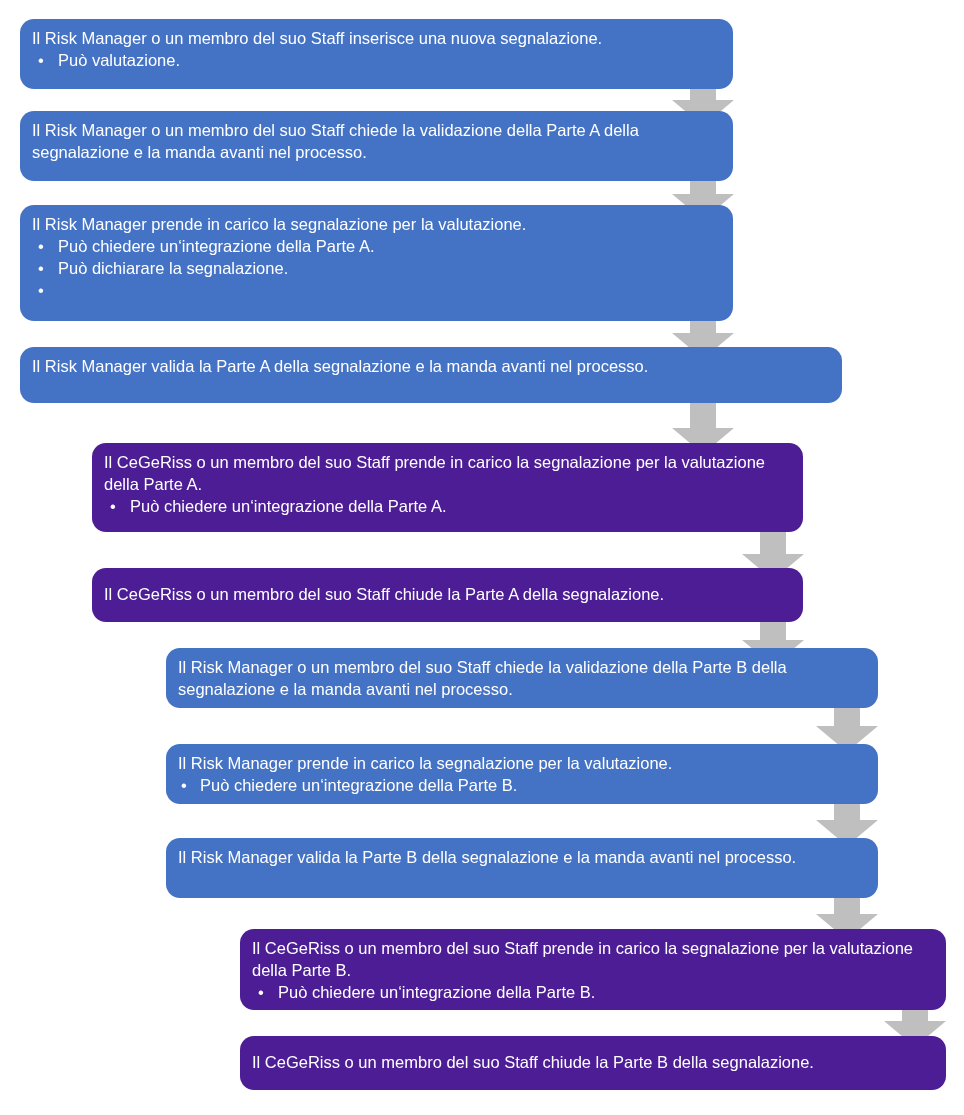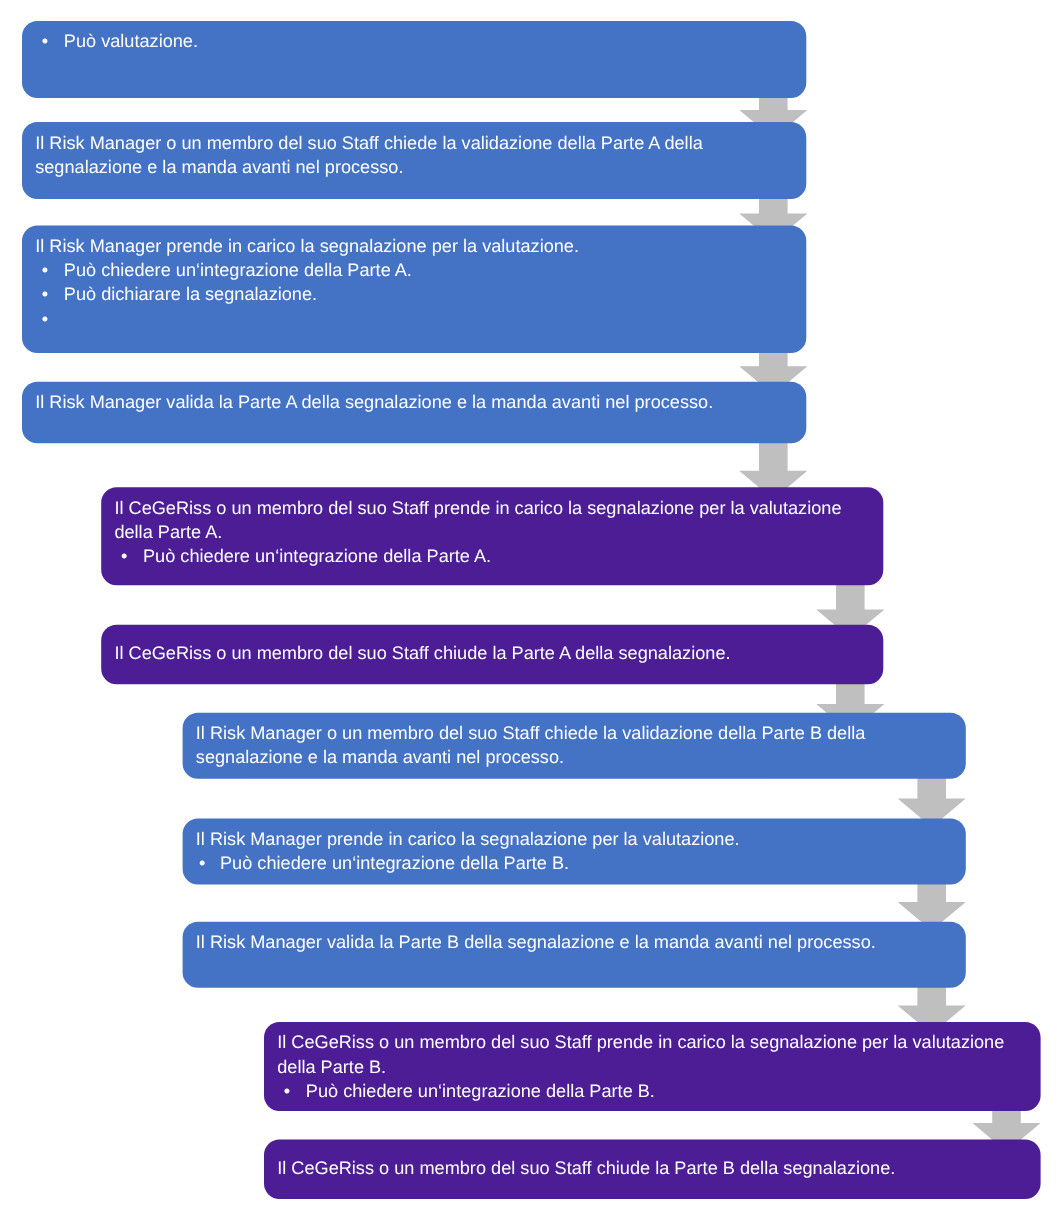--- a/index.html
+++ b/index.html
@@ -111,39 +111,40 @@
       <polygon points="18,0 44,0 44,26 62,26 31,52 0,26 18,26" fill="#BFBFBF"></polygon>
     </svg>
   </div>
   <div class="arrow" style="left:884px; top:995px; width:62px; height:52px;">
     <svg viewBox="0 0 62 52" width="62" height="52" aria-hidden="true">
       <polygon points="18,0 44,0 44,26 62,26 31,52 0,26 18,26" fill="#BFBFBF"></polygon>
     </svg>
   </div>
 
   <div class="step-box blue" style="left:20px; top:19px; width:713px; height:70px;">
+    <span class="step-title">Il Risk Manager o un membro del suo Staff inserisce una nuova segnalazione.</span>
     <ul class="bullets">
       <li><span class="dot">•</span><span>Può valutazione.</span></li>
     </ul>
   </div>
 
   <div class="step-box blue" style="left:20px; top:111px; width:713px; height:70px;">
     <span class="step-title">Il Risk Manager o un membro del suo Staff chiede la validazione della Parte A della segnalazione e la manda avanti nel processo.</span>
   </div>
 
   <div class="step-box blue" style="left:20px; top:205px; width:713px; height:116px;">
     <span class="step-title">Il Risk Manager prende in carico la segnalazione per la valutazione.</span>
     <ul class="bullets">
       <li><span class="dot">•</span><span>Può chiedere un‘integrazione della Parte A.</span></li>
       <li><span class="dot">•</span><span>Può dichiarare la segnalazione.</span></li>
       <li><span class="dot">•</span></li>
     </ul>
   </div>
 
-  <div class="step-box blue" style="left:20px; top:347px; width:713px; height:56px;">
+  <div class="step-box blue" style="left:20px; top:347px; width:822px; height:56px;">
     <span class="step-title">Il Risk Manager valida la Parte A della segnalazione e la manda avanti nel processo.</span>
   </div>
 
   <div class="step-box orange" style="left:92px; top:443px; width:711px; height:89px;">
     <span class="step-title">Il CeGeRiss o un membro del suo Staff prende in carico la segnalazione per la valutazione della Parte A.</span>
     <ul class="bullets">
       <li><span class="dot">•</span><span>Può chiedere un‘integrazione della Parte A.</span></li>
     </ul>
   </div>
 

